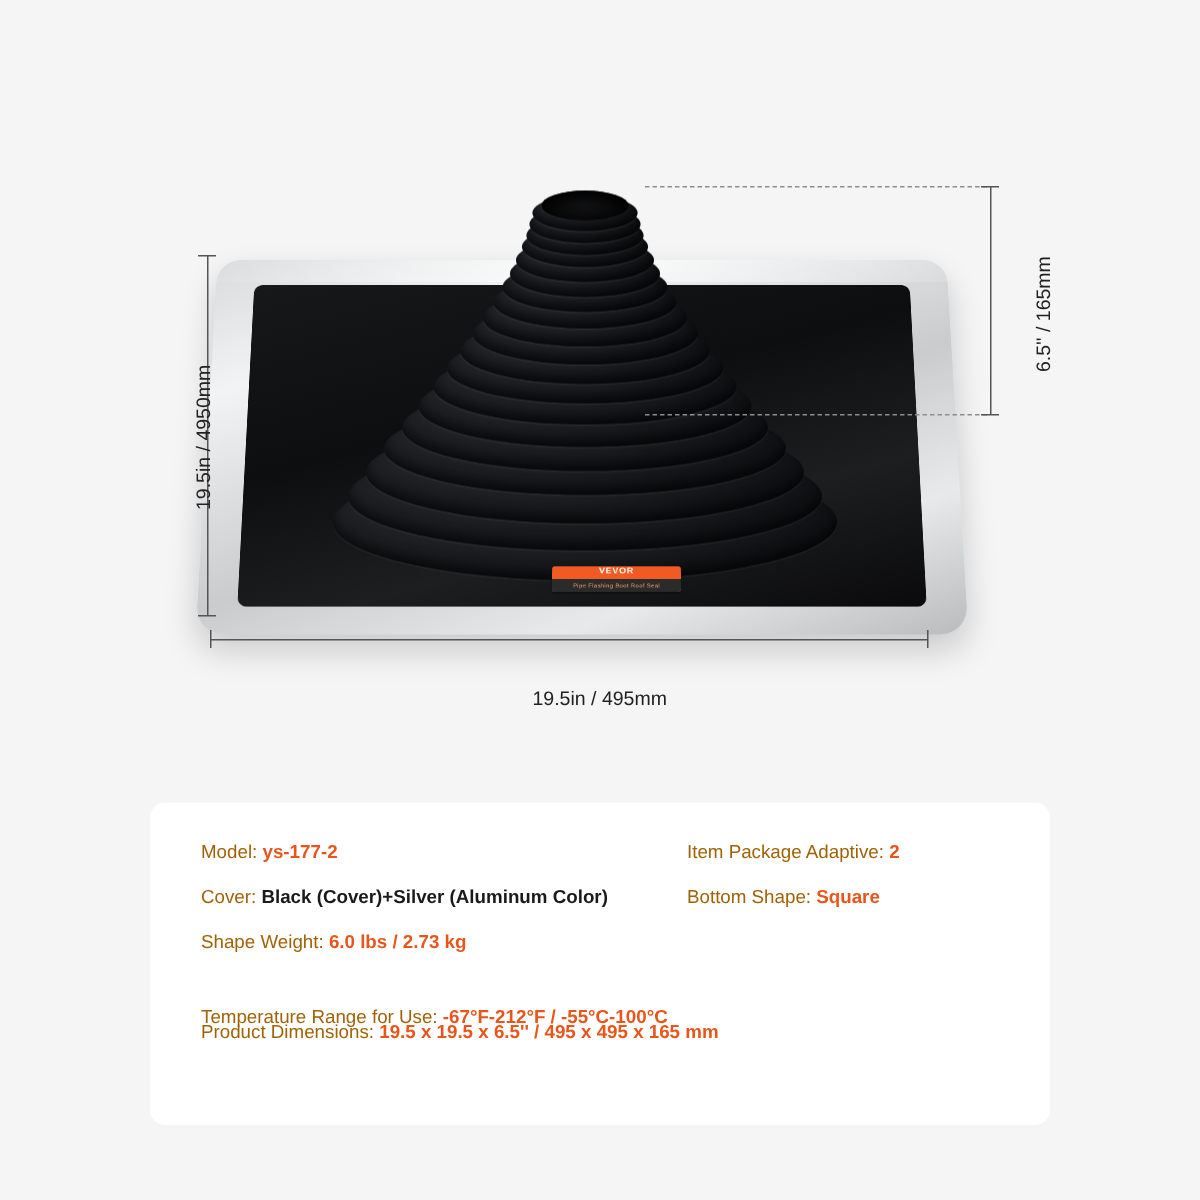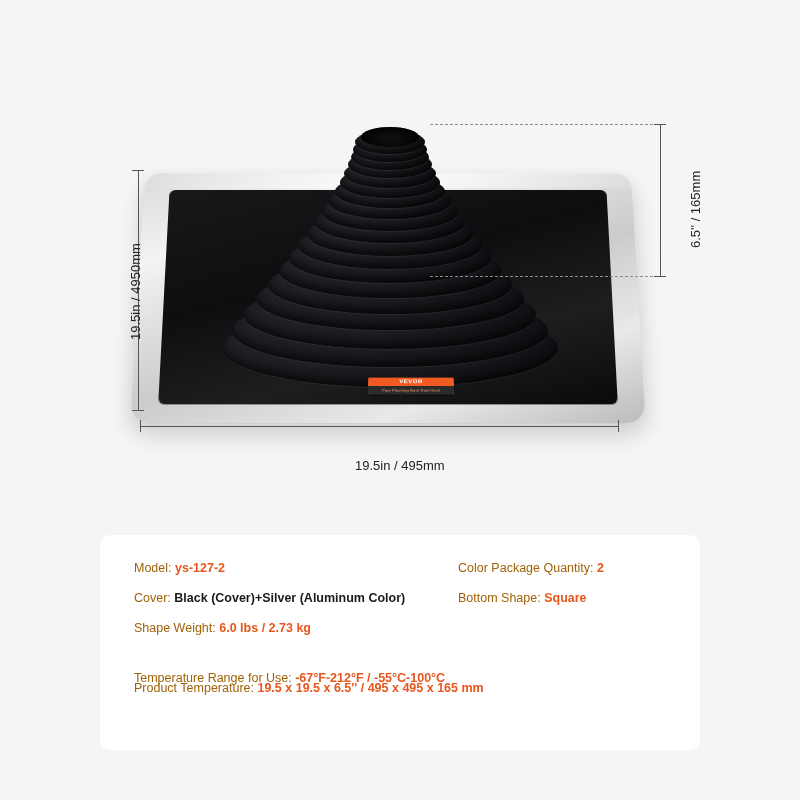--- a/index.html
+++ b/index.html
@@ -240,46 +240,46 @@
     <div class="dim-line dim-h" style="left:140px; top:426px; width:478px;"></div>
     <div class="tick-v" style="left:140px; top:420px;"></div>
     <div class="tick-v" style="left:618px; top:420px;"></div>
     <div class="dim-label" style="left:355px; top:434px;margin-top:24px;">19.5in / 495mm</div>
   </div>
 
   <div class="spec-card">
 
     <div class="spec-row" style="left:34px; top:26px;">
       <span class="spec-label">Model: </span>
-      <span class="spec-value">ys-127-2</span>
+      <span class="spec-value">ys-177-2</span>
     </div>
 
     <div class="spec-row" style="left:34px; top:56px;">
       <span class="spec-label">Cover: </span>
       <span class="spec-value-dark">Black (Cover)+Silver (Aluminum Color)</span>
     </div>
 
     <div class="spec-row" style="left:34px; top:86px;">
       <span class="spec-label">Shape Weight: </span>
       <span class="spec-value">6.0 lbs / 2.73 kg</span>
     </div>
 
     <div class="spec-row" style="left:34px; top:116px;margin-top:20px;">
       <span class="spec-label">Temperature Range for Use: </span>
       <span class="spec-value">-67°F-212°F / -55°C-100°C</span>
     </div>
 
     <div class="spec-row" style="left:34px; top:146px;">
-      <span class="spec-label">Product Temperature: </span>
+      <span class="spec-label">Product Dimensions: </span>
       <span class="spec-value">19.5 x 19.5 x 6.5'' / 495 x 495 x 165 mm</span>
     </div>
 
 
     <div class="spec-row" style="left:358px; top:26px;">
-      <span class="spec-label">Color Package Quantity: </span>
+      <span class="spec-label">Item Package Adaptive: </span>
       <span class="spec-value">2</span>
     </div>
 
     <div class="spec-row" style="left:358px; top:56px;">
       <span class="spec-label">Bottom Shape: </span>
       <span class="spec-value">Square</span>
     </div>
   </div>
 
 </div>

